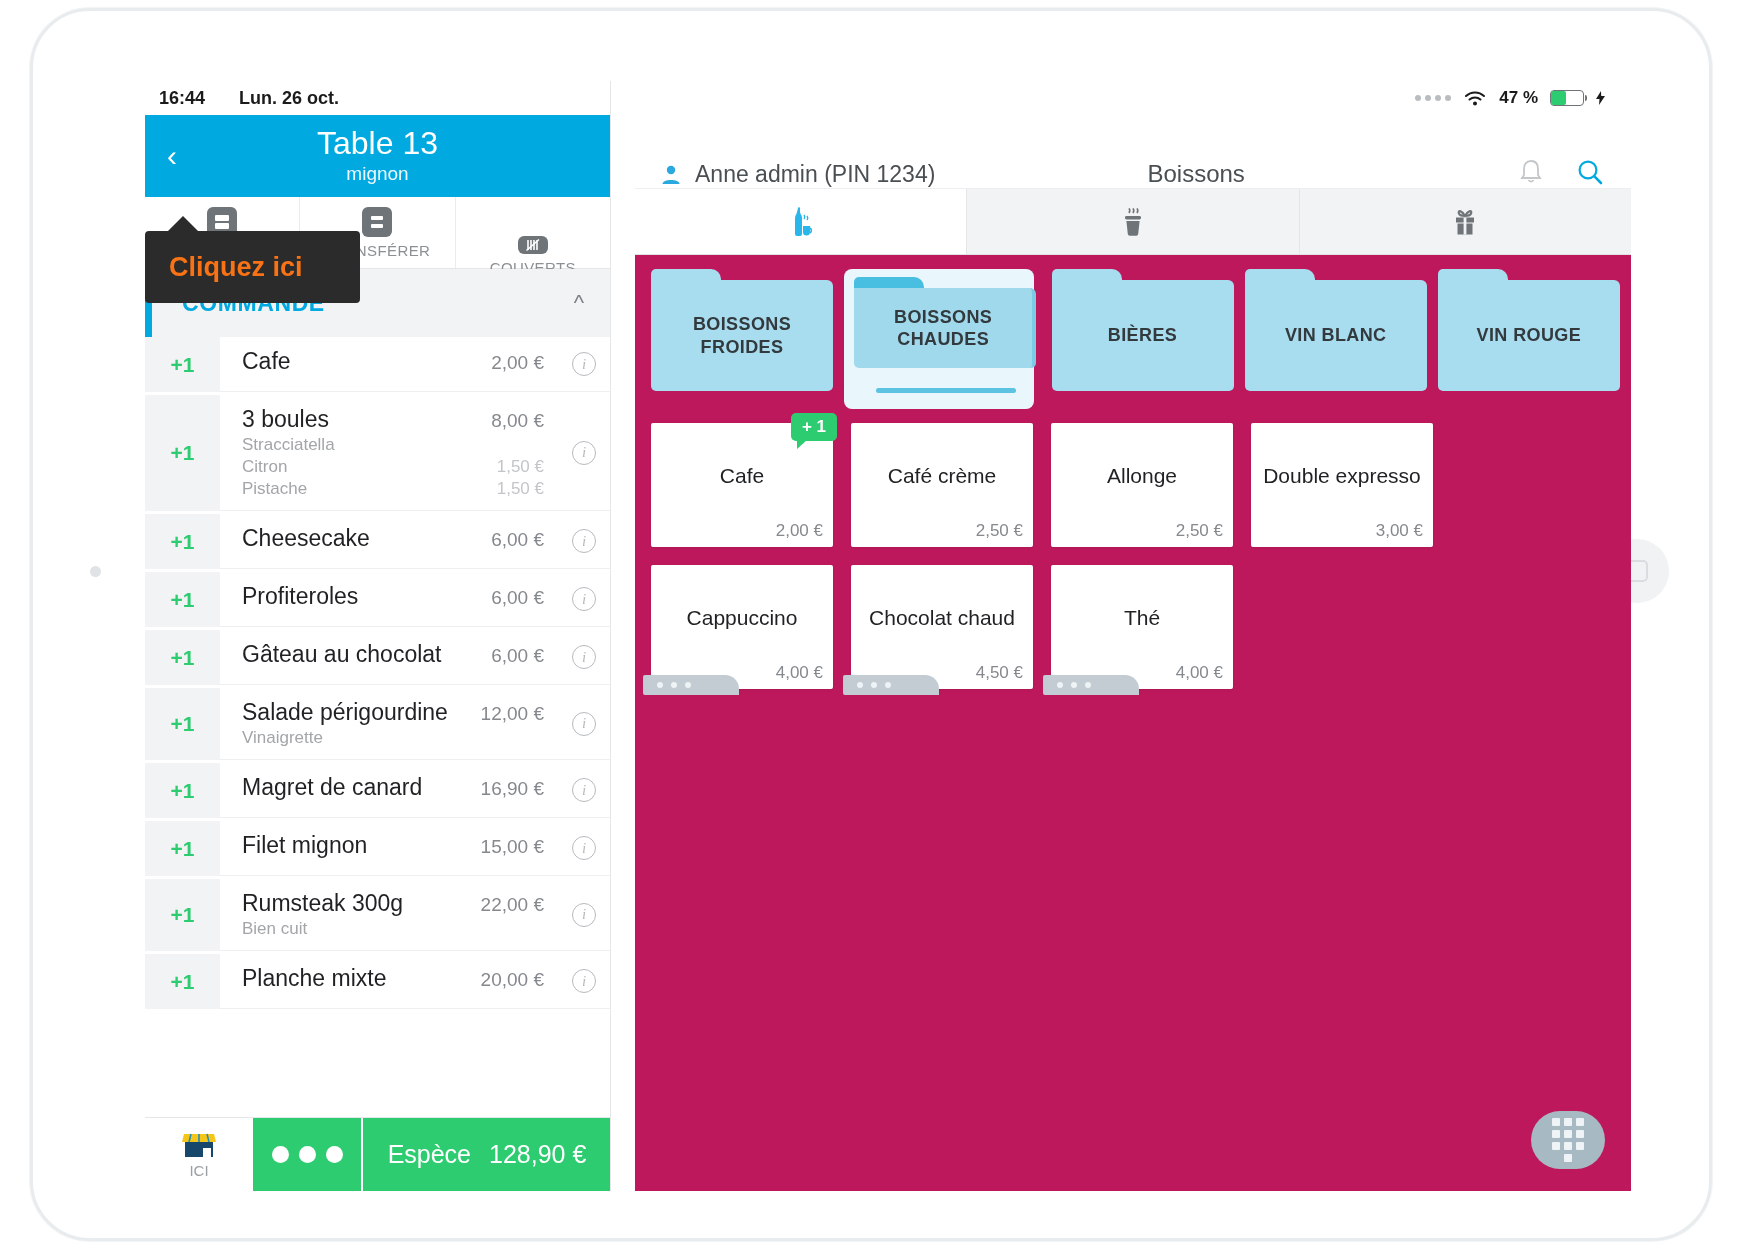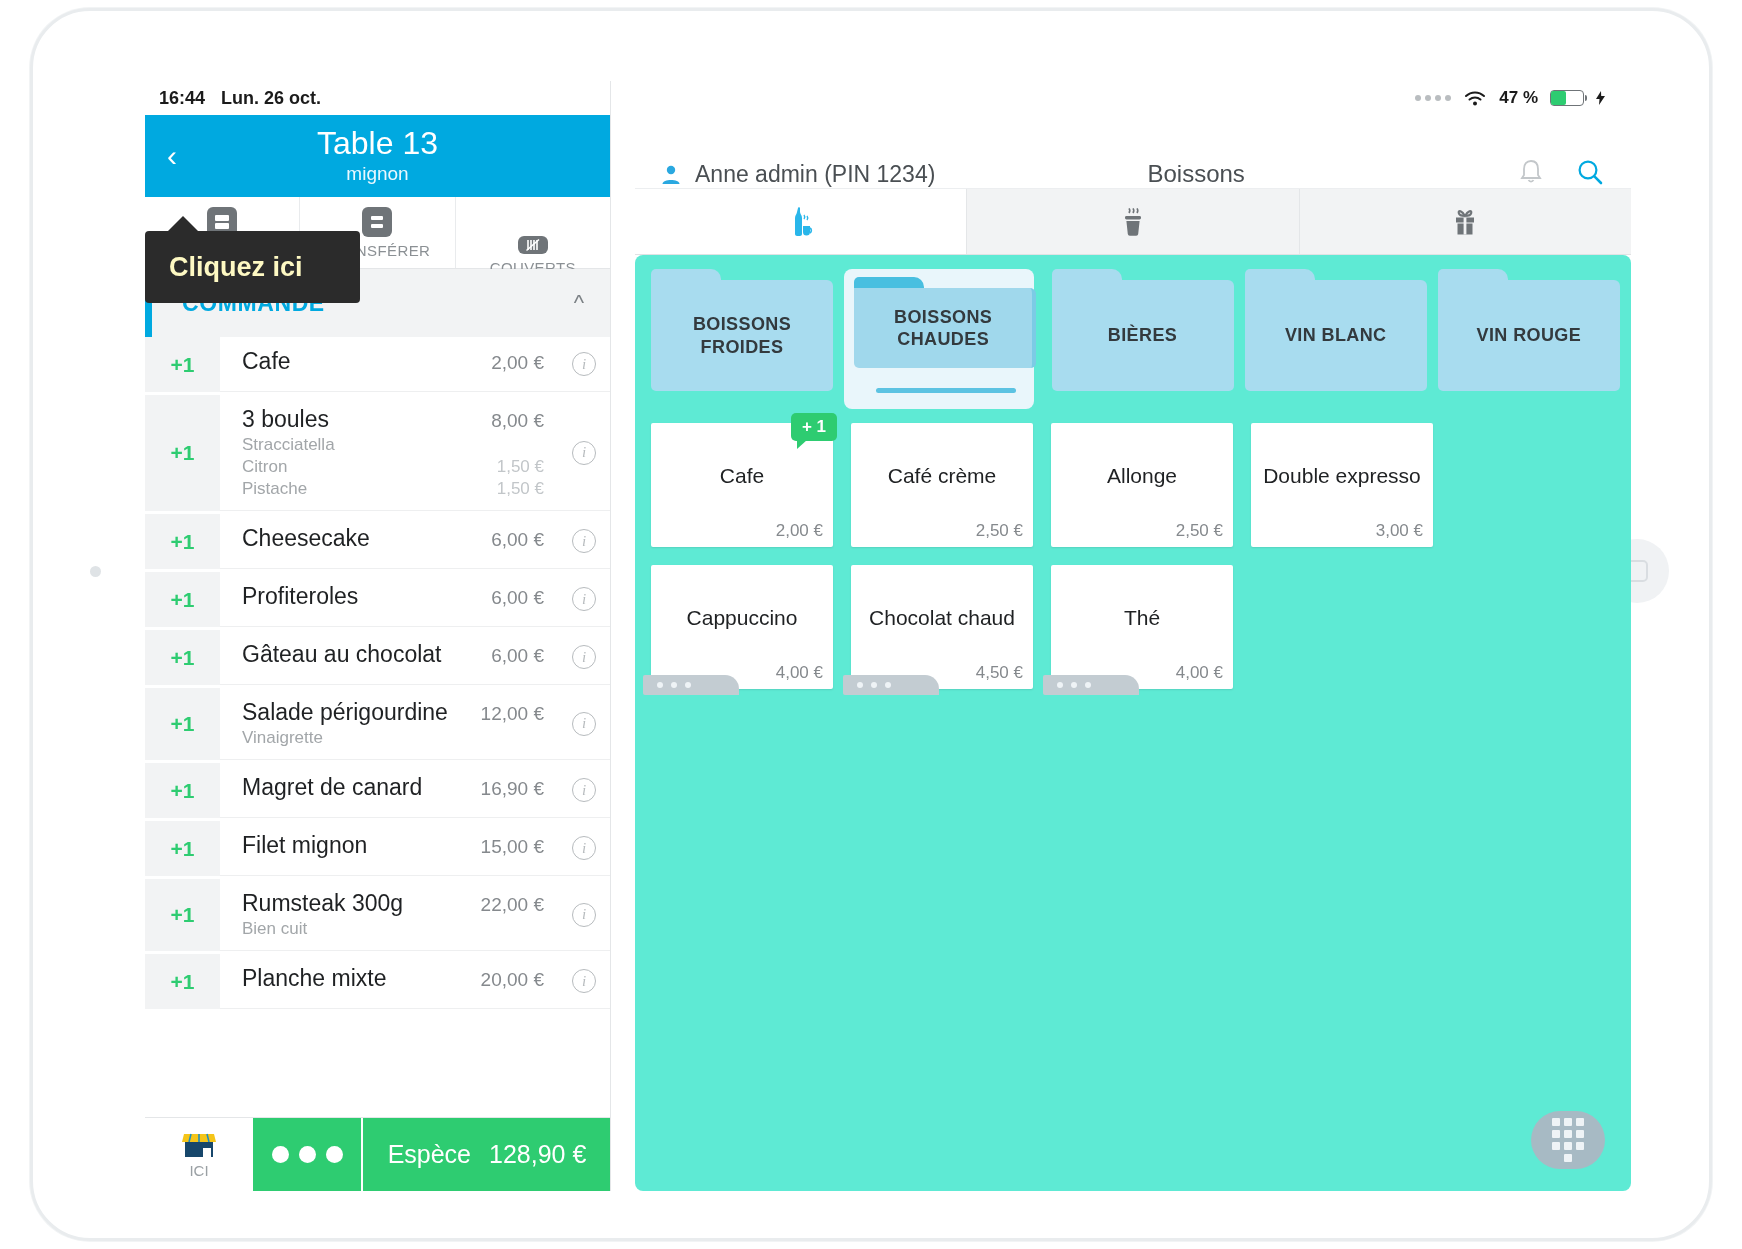--- a/index.html
+++ b/index.html
@@ -49,21 +49,21 @@
   
   .left-panel {
     position: absolute; left: 0; top: 0;
     width: 466px; height: 1110px;
     background: #ffffff;
     border-right: 1px solid #e4e6e8;
     overflow: hidden;
   }
   .ios-status-left {
     height: 34px; display: flex; align-items: center;
-    padding-left: 14px; gap: 16px;
+    padding-left: 14px; gap: 34px;
     font-size: 18px; font-weight: bold; color: #1b1b1b;
     background: #ffffff;
   }
   .left-header {
     height: 82px; background: #00a9e0;
     position: relative;
     display: flex; align-items: center; justify-content: center;
     flex-direction: column;
   }
   .left-header .back {
@@ -162,21 +162,21 @@
     display:flex; align-items:center; justify-content:center; gap: 18px;
     color: #ffffff; font-size: 25px;
   }
 
   
   .tooltip {
     position: absolute; left: 0; top: 150px;
     width: 215px; height: 72px;
     background: #2b2b2b; border-radius: 4px;
     display: flex; align-items: center; padding-left: 24px;
-    color: #fef9c3; font-size: 27px; font-weight: bold;
+    color: #f97316; font-size: 27px; font-weight: bold;
     z-index: 50;
   }
   .tooltip::before {
     content: ""; position: absolute; left: 22px; top: -15px;
     border-left: 16px solid transparent; border-right: 16px solid transparent;
     border-bottom: 16px solid #2b2b2b;
   }
 
   
   .right-panel {
@@ -208,22 +208,22 @@
 
   .cat-tabs { height: 66px; display: flex; background: #f2f3f4; border-bottom: 1px solid #e0e2e4; }
   .cat-tab {
     flex: 1; display:flex; align-items:center; justify-content:center;
     background: #f2f3f4; border-right: 1px solid #e4e6e8;
   }
   .cat-tab:last-child { border-right: none; }
   .cat-tab.active { background: #ffffff; }
 
   .content-area {
-    height: 936px; background: #5eead4; padding: 14px 18px 0 16px;
-    position: relative; overflow: hidden; border-radius: 8px;
+    height: 936px; background: #be185d; padding: 14px 18px 0 16px;
+    position: relative; overflow: hidden;
   }
   .folder-row { display: flex; gap: 18px; margin-bottom: 14px; }
   .folder {
     width: 182px; height: 122px; position: relative; cursor: pointer;
   }
   .folder .tab {
     position: absolute; left: 0; top: 0; width: 70px; height: 16px;
     background: #a8dcef; border-radius: 5px 10px 0 0;
   }
   .folder .body {

